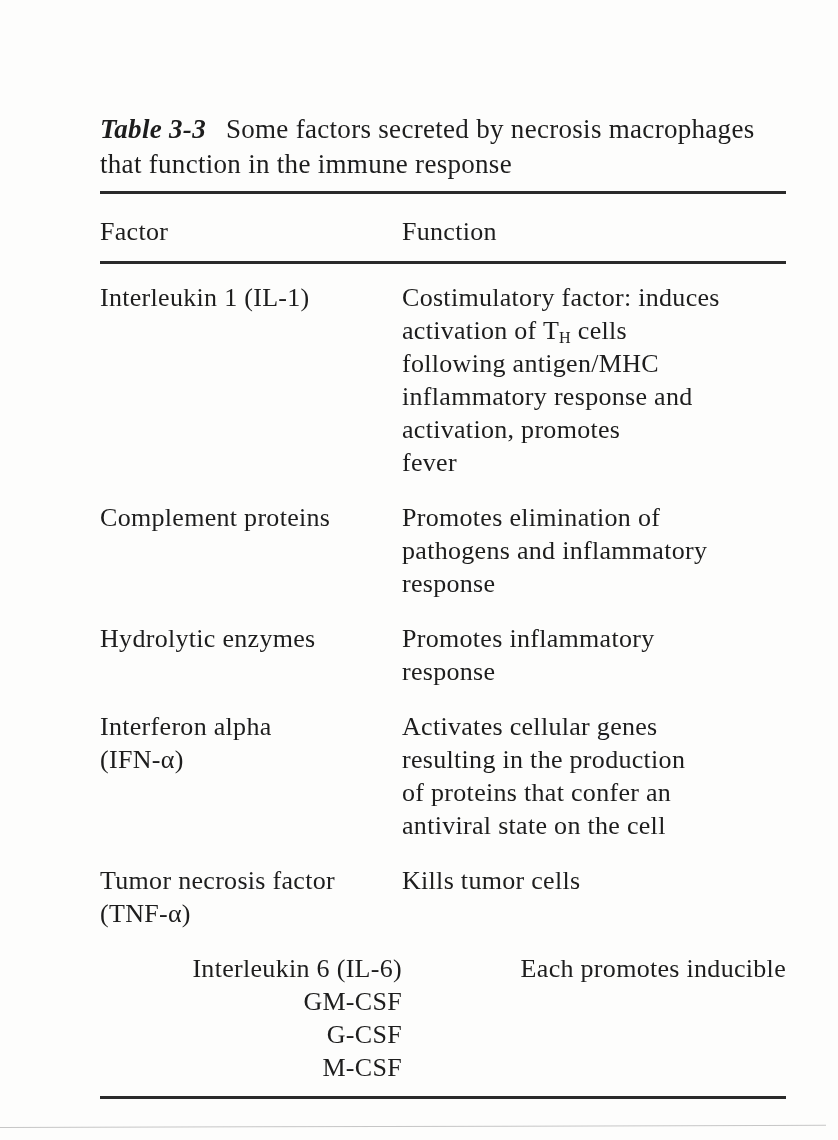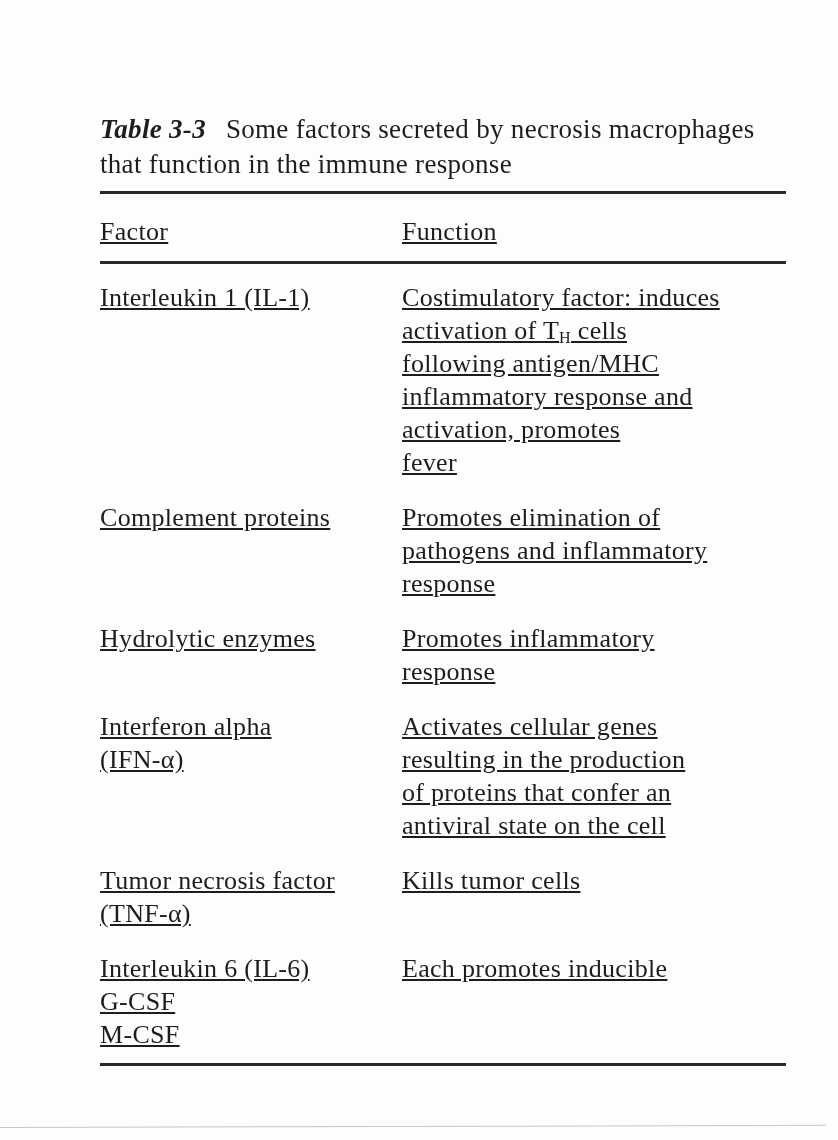--- a/index.html
+++ b/index.html
@@ -38,36 +38,36 @@
     border-top:3px solid var(--rule);
     margin:0;
     width:100%;
   }
   hr.top-rule{margin-top:9px;}
   hr.header-rule{margin-top:13px;}
   hr.bottom-rule{margin-top:2px;}
   .grid-row{
     display:grid;
     grid-template-columns:302px 1fr;
-    text-decoration:underline;
   }
   .header-row{
     padding-top:21px;
     font-size:26px;
     line-height:33px;
     letter-spacing:0.3px;
   }
   #rows{
     padding-top:17px;
   }
   .row{
     margin-bottom:22px;
   }
   .row:last-child{
     margin-bottom:12px;
+    text-align:right;
   }
   .cell{
     font-size:26px;
     line-height:33px;
     letter-spacing:0.3px;
   }
   .cell div{white-space:nowrap;}
   sub{
     font-size:0.62em;
     line-height:0;
@@ -150,20 +150,21 @@
           <div>Tumor necrosis factor</div>
           <div>(TNF-α)</div>
         </div>
         <div class="cell">
           <div>Kills tumor cells</div>
         </div>
       </div>
       <div class="grid-row row">
         <div class="cell">
           <div>Interleukin 6 (IL-6)</div>
+          <div>GM-CSF</div>
           <div>G-CSF</div>
           <div>M-CSF</div>
         </div>
         <div class="cell">
           <div>Each promotes inducible</div>
         </div>
       </div>
     </div>
 
   <hr class="rule bottom-rule">

